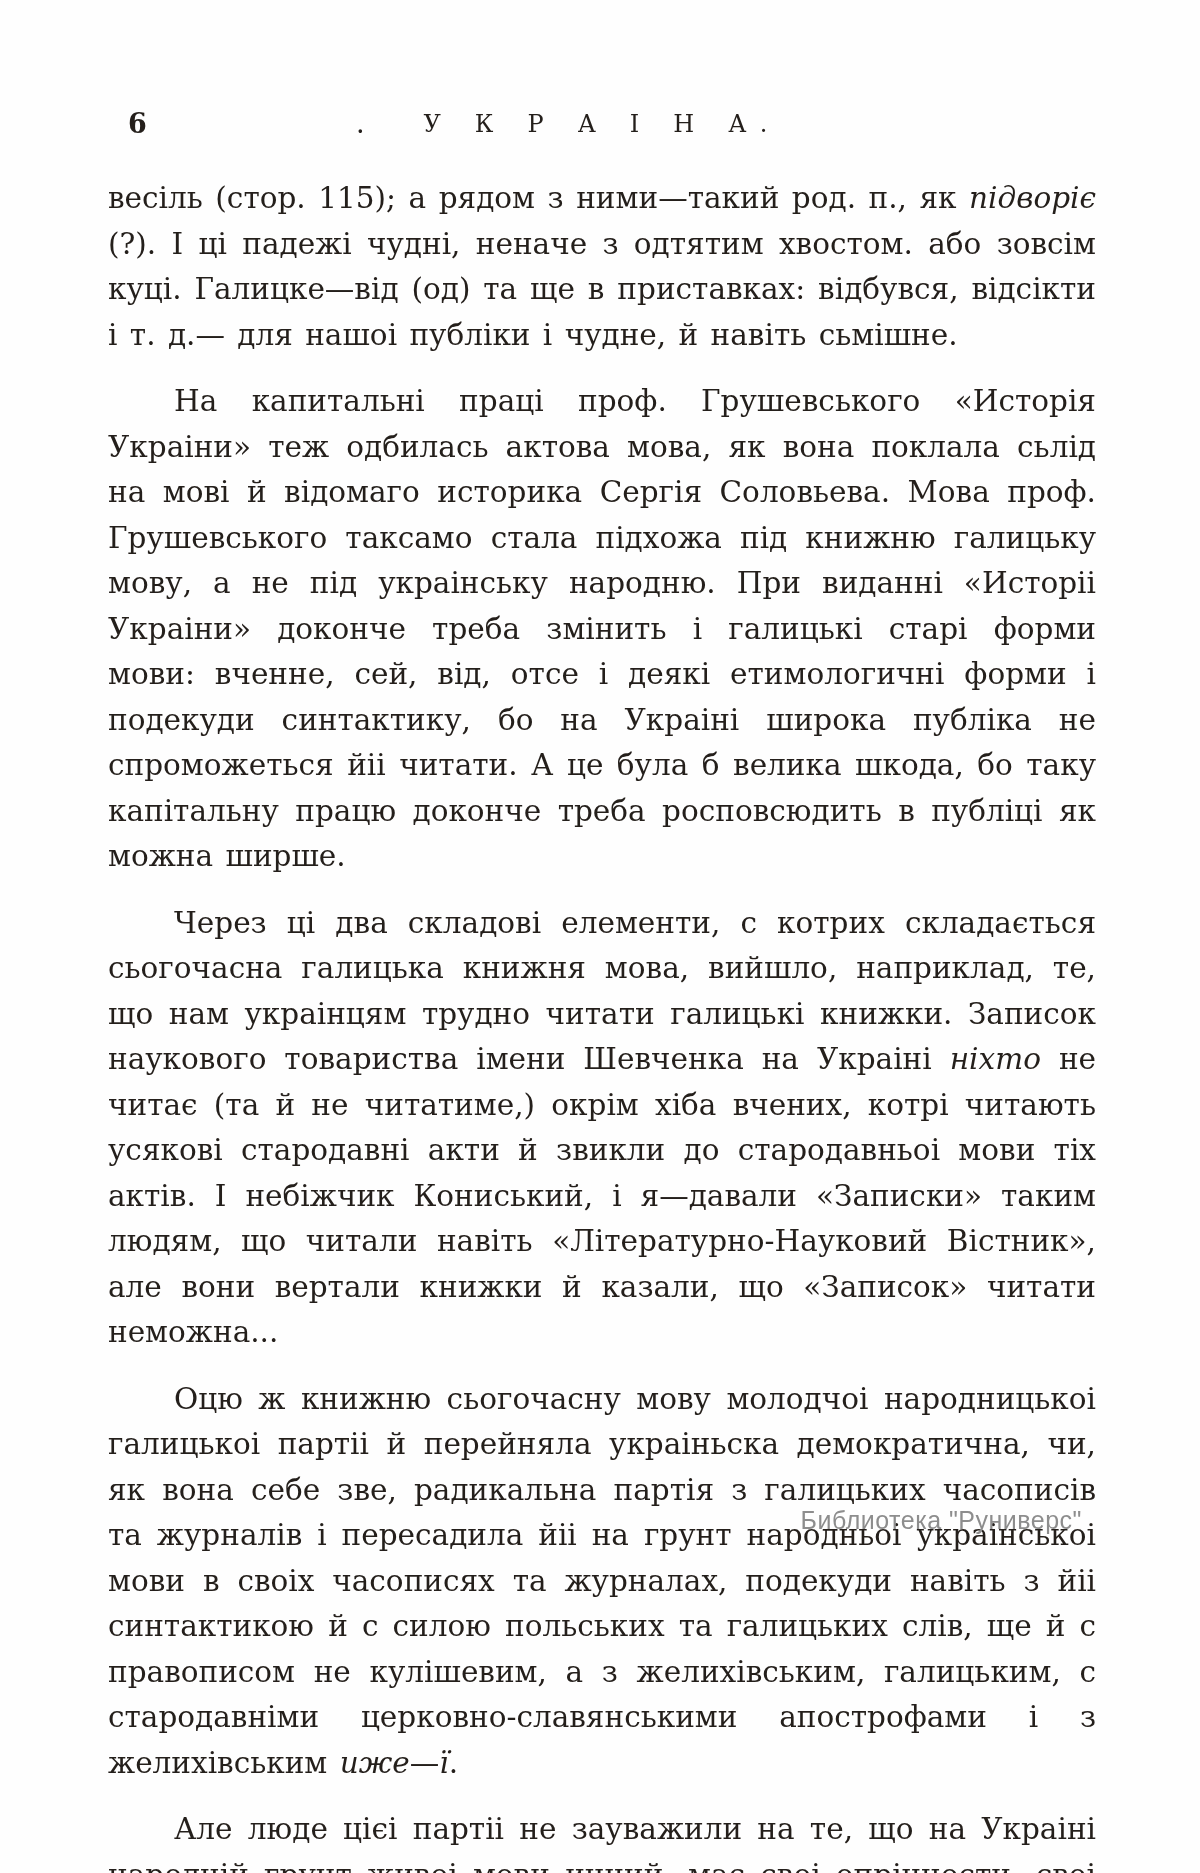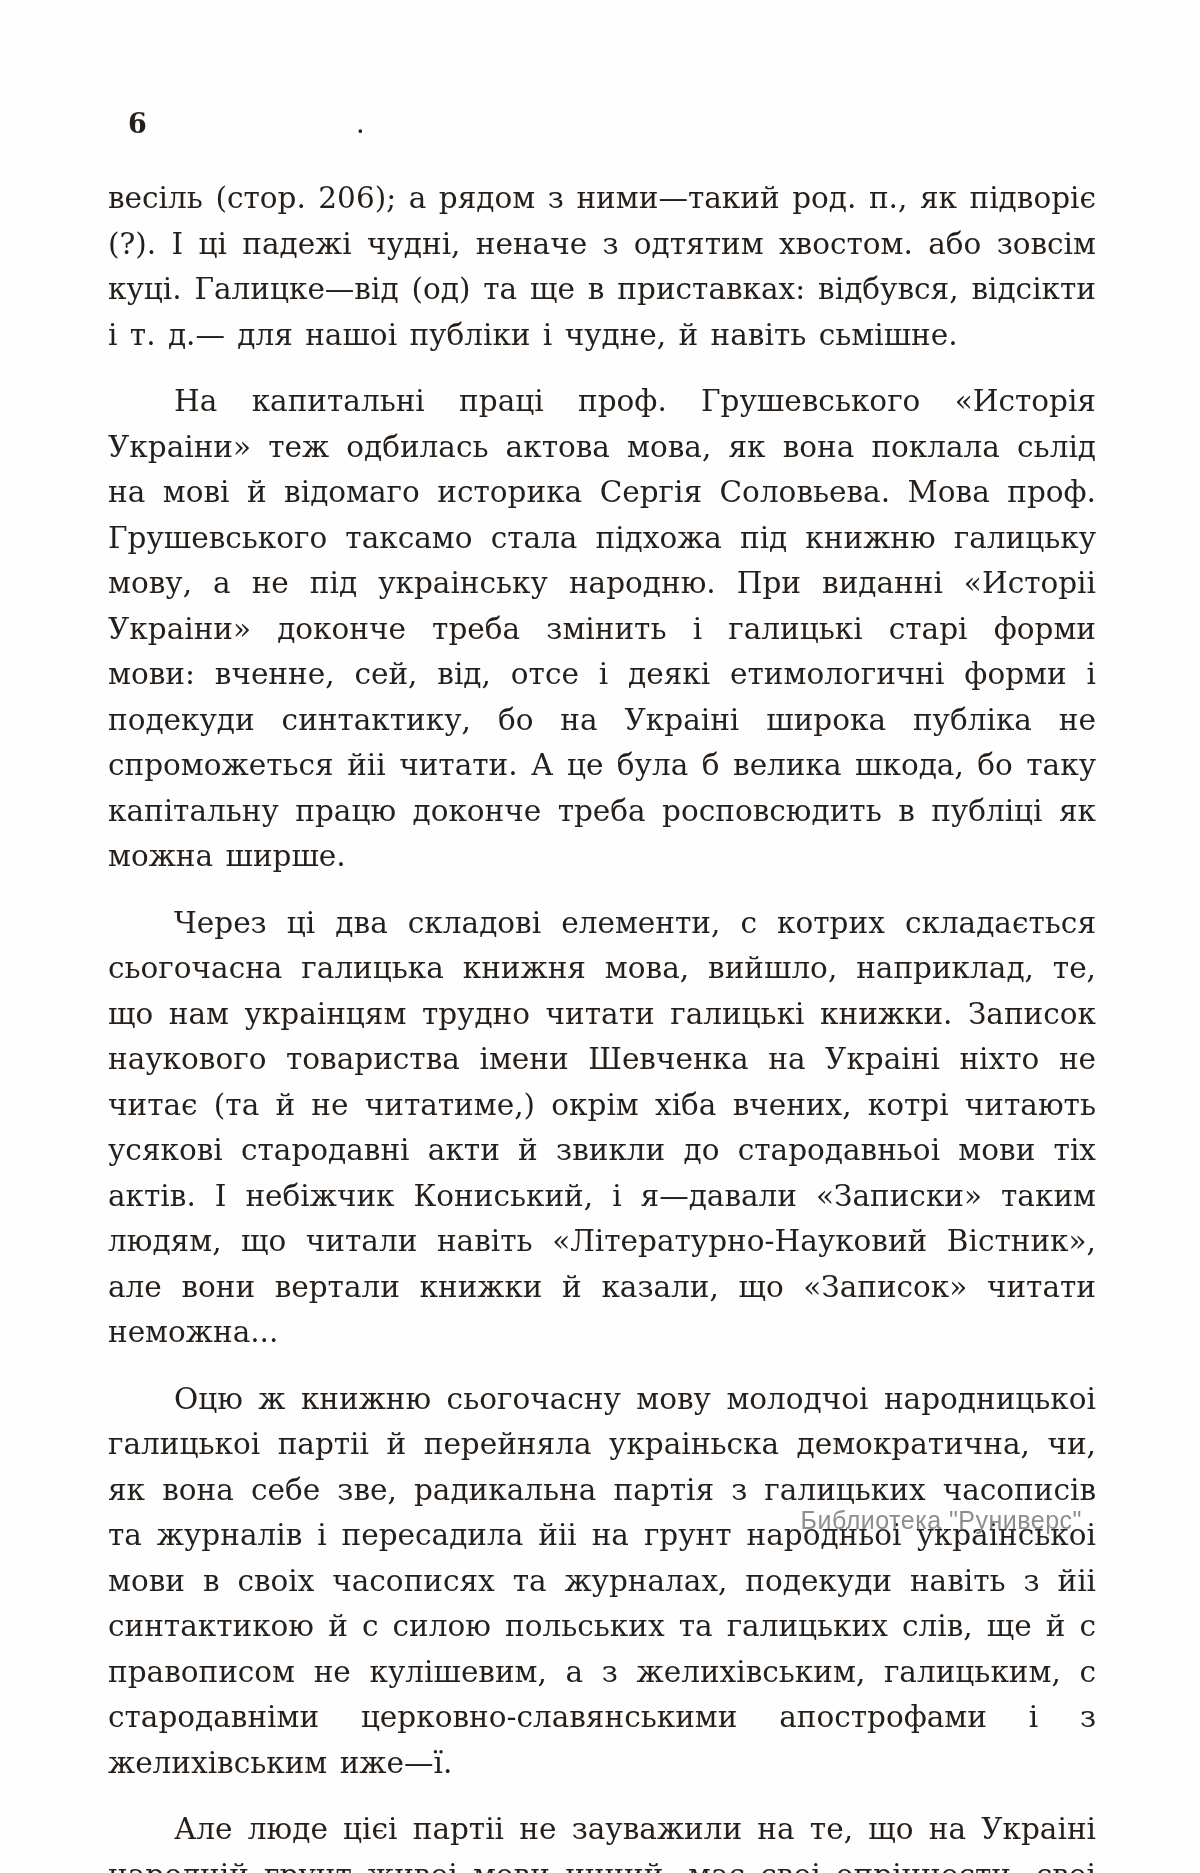--- a/index.html
+++ b/index.html
@@ -54,42 +54,44 @@
   }
   .text-block p {
     margin: 0;
     padding: 0;
   }
   .text-block p.indent {
     text-indent: 66px;
     margin-top: 21px;
   }
   .it {
+    font-style: italic;
   }
   .watermark {
     position: absolute;
     top: 1506px;
     right: 118px;
     font-family: "Liberation Sans", "DejaVu Sans", sans-serif;
     font-size: 25px;
     color: #8d8d8d;
     letter-spacing: 0.5px;
   }
 </style>
 </head>
 <body>
 
 <div class="page">
   <div class="content">
     <div class="header">
       <span class="page-num">6</span>
       <span class="header-dot">.</span>
+      <span class="running-title">У К Р А І Н А.</span>
     </div>
     <div class="text-block" id="text-block">
-        <p><span>весіль (стор. 206); а рядом з ними—такий род. п., як </span><span class="it">підворіє</span><span> (?). І ці падежі чудні, неначе з одтятим хвостом. або зовсім куці. Галицке—від (од) та ще в приставках: відбувся, відсікти і т. д.— для нашоі публіки і чудне, й навіть сьмішне.</span></p>
+        <p><span>весіль (стор. 115); а рядом з ними—такий род. п., як </span><span class="it">підворіє</span><span> (?). І ці падежі чудні, неначе з одтятим хвостом. або зовсім куці. Галицке—від (од) та ще в приставках: відбувся, відсікти і т. д.— для нашоі публіки і чудне, й навіть сьмішне.</span></p>
         <p class="indent"><span>На капитальні праці проф. Грушевського «Исторія Украіни» теж одбилась актова мова, як вона поклала сьлід на мові й відомаго историка Сергія Соловьева. Мова проф. Грушевського таксамо стала підхожа під книжню галицьку мову, а не під украінську народню. При виданні «Исторіі Украіни» доконче треба змінить і галицькі старі форми мови: вченне, сей, від, отсе і деякі етимологичні форми і подекуди синтактику, бо на Украіні широка публіка не спроможеться йіі читати. А це була б велика шкода, бо таку капітальну працю доконче треба росповсюдить в публіці як можна ширше.</span></p>
         <p class="indent"><span>Через ці два складові елементи, с котрих складається сьогочасна галицька книжня мова, вийшло, наприклад, те, що нам украінцям трудно читати галицькі книжки. Записок наукового товариства імени Шевченка на Украіні </span><span class="it">ніхто</span><span> не читає (та й не читатиме,) окрім хіба вчених, котрі читають усякові стародавні акти й звикли до стародавньоі мови тіх актів. І небіжчик Кониський, і я—давали «Записки» таким людям, що читали навіть «Літературно-Науковий Вістник», але вони вертали книжки й казали, що «Записок» читати неможна...</span></p>
         <p class="indent"><span>Оцю ж книжню сьогочасну мову молодчоі народницькоі галицькоі партіі й перейняла украіньска демократична, чи, як вона себе зве, радикальна партія з галицьких часописів та журналів і пересадила йіі на грунт народньоі украінськоі мови в своіх часописях та журналах, подекуди навіть з йіі синтактикою й с силою польських та галицьких слів, ще й с правописом не кулішевим, а з желихівським, галицьким, с стародавніми церковно-славянськими апострофами і з желихівським </span><span class="it">иже</span><span>—</span><span class="it">ї</span><span>.</span></p>
         <p class="indent"><span>Але люде цієі партіі не зауважили на те, що на Украіні народній грунт живоі мови инчий, має своі опрічности, своі опрічні прикмети в етимологіі й синтактиці, що на Украіні публіка инча, заздалегідь не приготовляна до галицькоі книжньоі мови, зовсім не звикша до такоі мови. Партія зробила цю справу нагло, раптом, пішла з часописами прожогом, протовпом, зовсім</span></p>
       </div>
   </div>
   <div class="watermark">Библиотека "Руниверс"</div>
 </div>
 
 </body></html>

